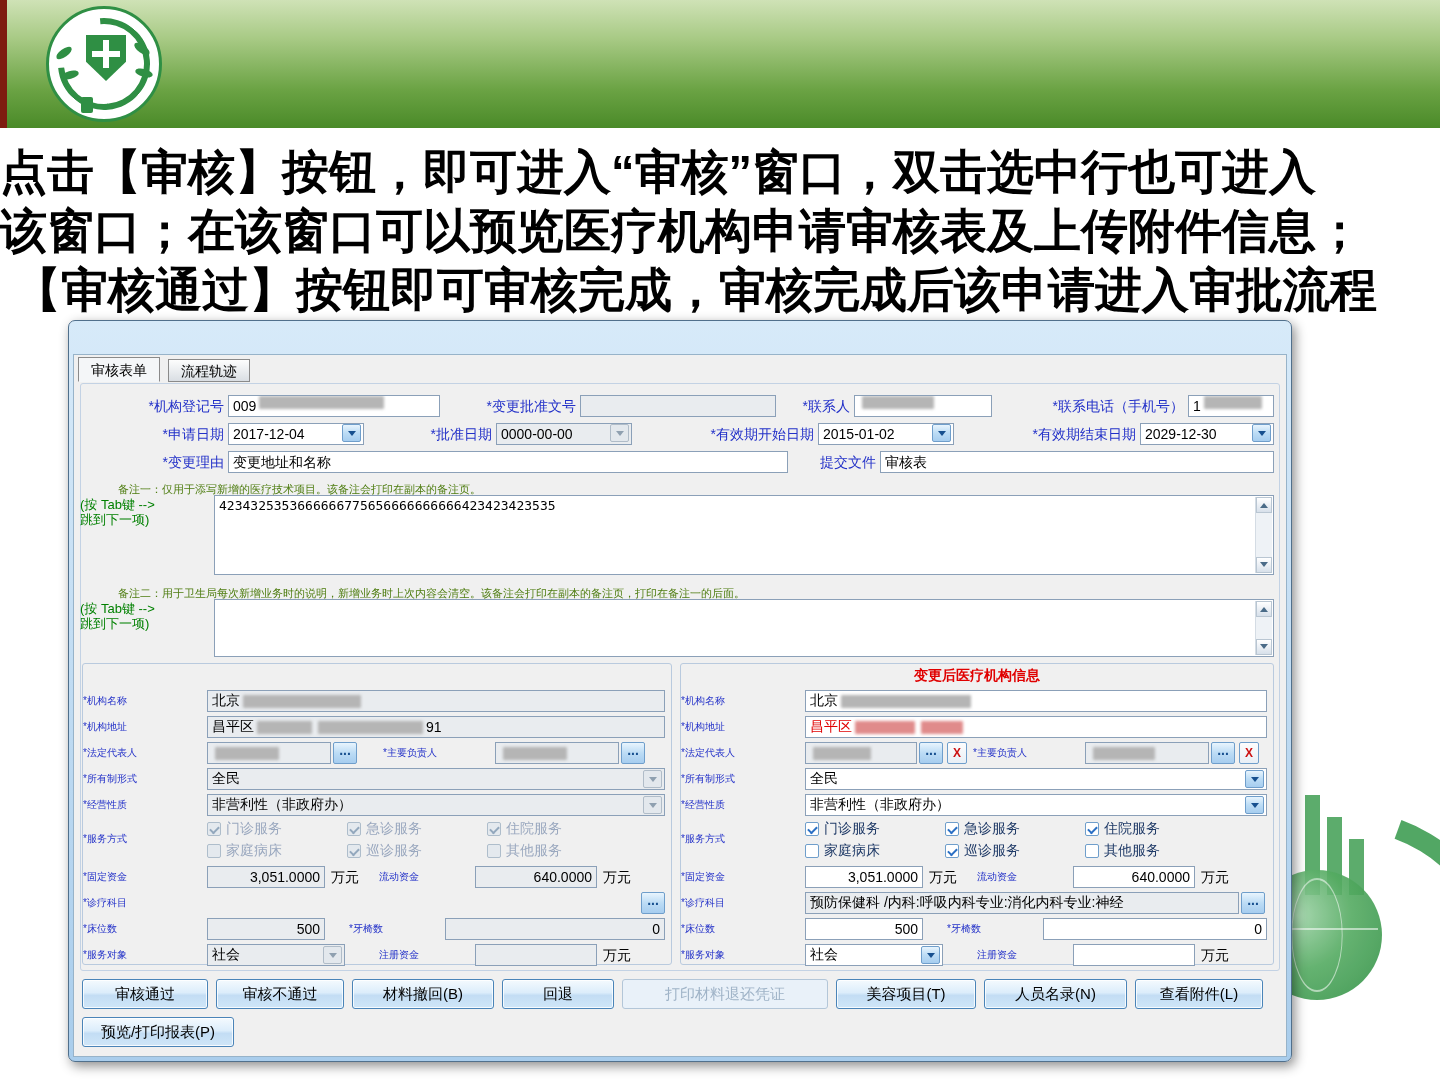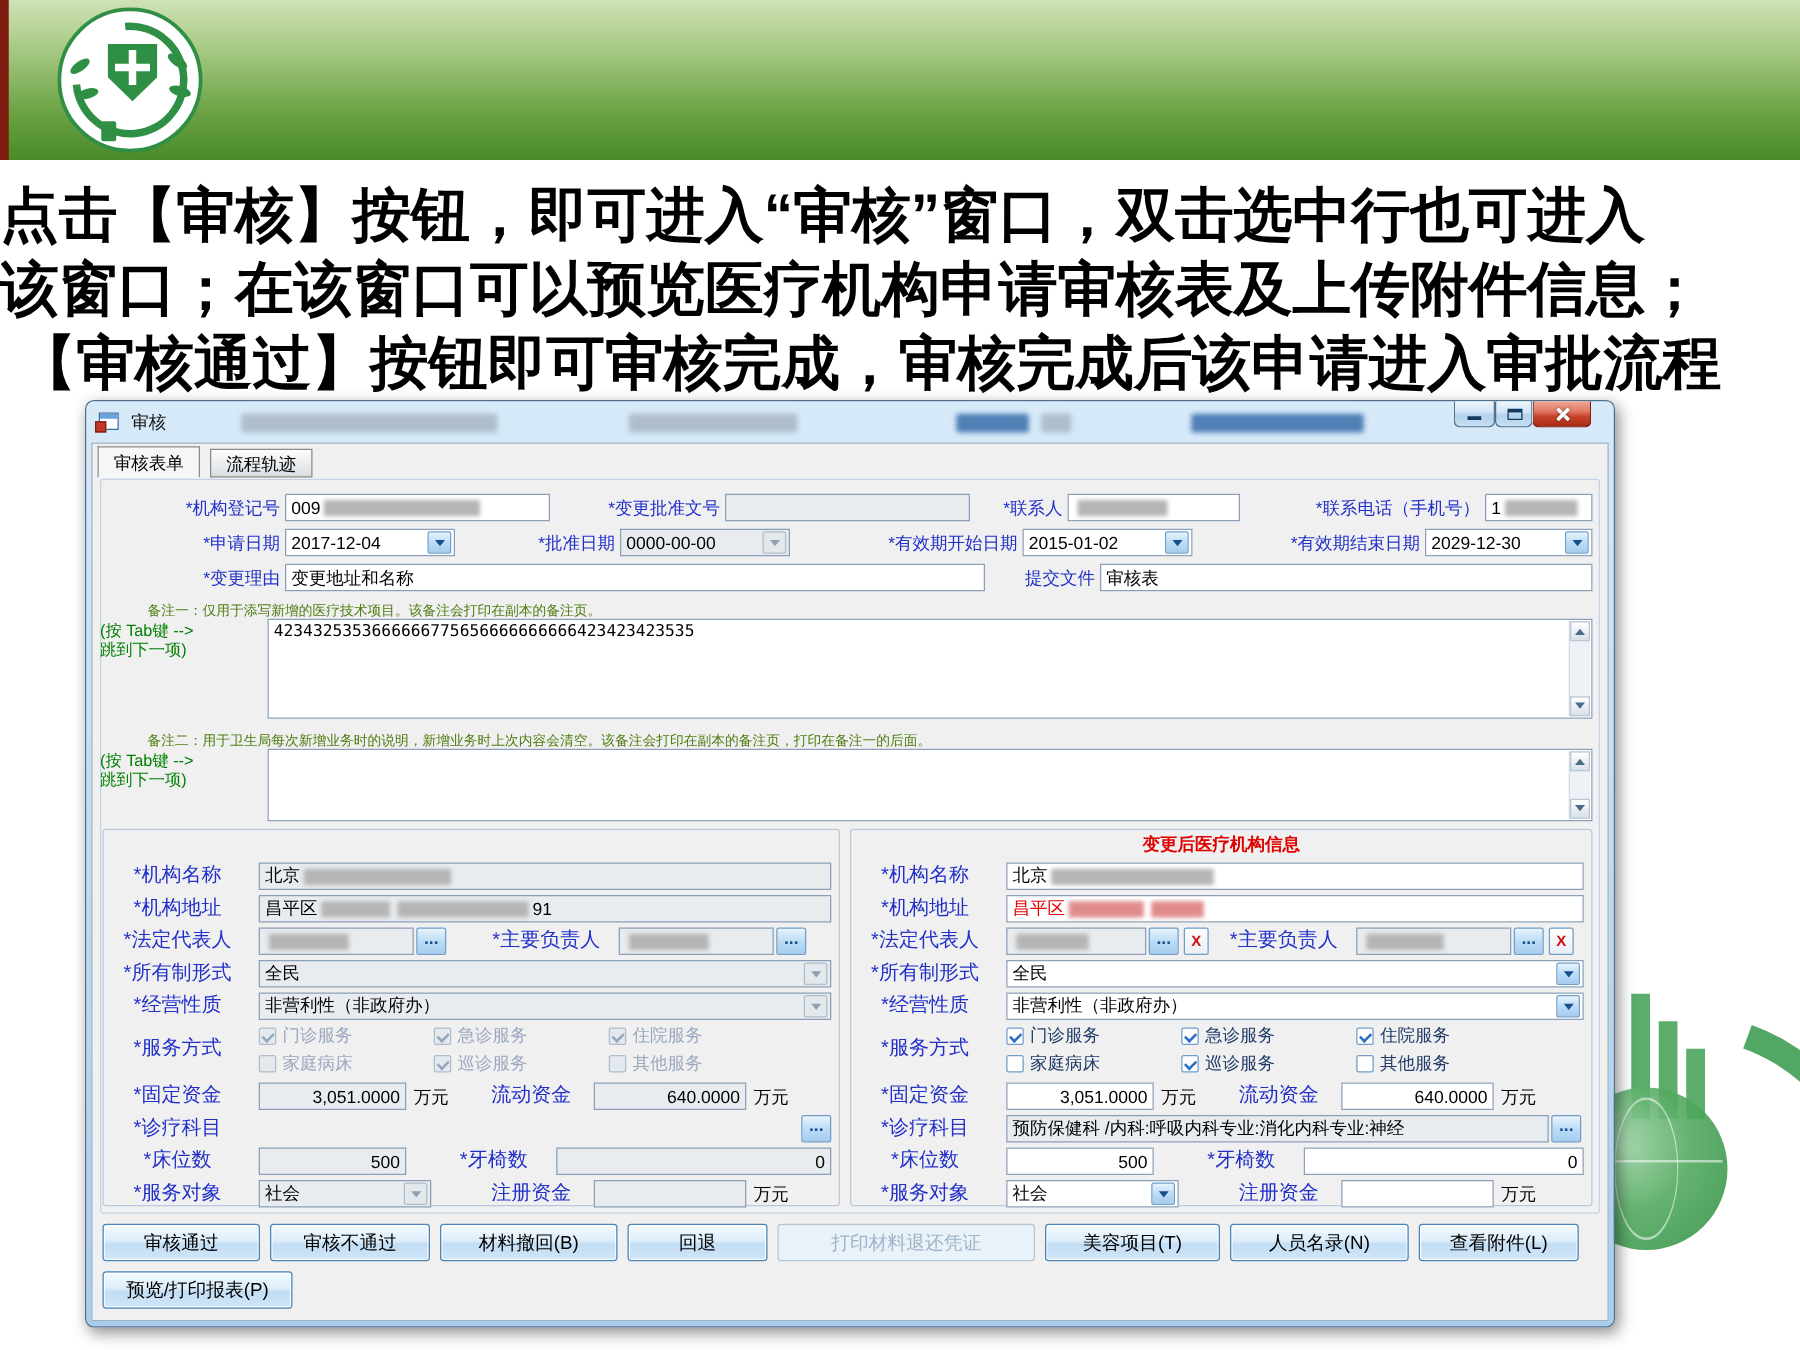--- a/index.html
+++ b/index.html
@@ -83,21 +83,21 @@
   .tab.active { left:4px; top:2px; background:#f4f6f8; border-bottom-color:#f4f6f8; z-index:3;text-align:right; }
   .tab.inactive { left:94px; top:4px; height:23px; line-height:22px;
     background:linear-gradient(#fdfdfd,#d9dee3); z-index:1; }
 
   .gbox { position:absolute; left:6px; top:28px; width:1200px; height:588px;
     border:1px solid #c3d2e4; border-radius:3px; background:#f0f0f0; z-index:1; }
 
   .lab { position:absolute; height:22px; line-height:22px; font-size:14px; color:#2230c8;
     text-align:right; z-index:2; }
   .fld { position:absolute; height:22px; border:1px solid #8ba0b8; background:#fff;
-    font-size:14px; line-height:20px; padding:0 4px; display:flex; align-items:center;
+    font-size:14px; line-height:20px; padding:0 4px; display:flex; 
     overflow:hidden; z-index:2; white-space:nowrap; }
   .fld .val { flex:1; }
   .fld.ro { background:#e9ecef; }
 
   .dd { width:19px; height:18px; margin-right:-2px; border:1px solid #6f9ecb; border-radius:2px;
     background:linear-gradient(#e8f4fd,#bcdcf5 50%,#a6cdef); display:flex; align-items:center;
     justify-content:center; flex:0 0 auto; }
   .dd i { width:0; height:0; border:4px solid transparent; border-top:5px solid #17508f; margin-top:5px; }
   .dd.disabled { background:#e3e8ed; border-color:#b0bcc8; }
   .dd.disabled i { border-top-color:#8fa0b0; }
@@ -123,21 +123,21 @@
   .sba { height:16px; background:linear-gradient(#ffffff,#d7e0ea); border:1px solid #b9c6d2;
     display:flex; align-items:center; justify-content:center; }
   .tri-up { width:0;height:0;border:4px solid transparent;border-bottom:5px solid #4a6b88; margin-top:-3px;}
   .tri-down { width:0;height:0;border:4px solid transparent;border-top:5px solid #4a6b88; margin-bottom:-3px;}
 
   .panel { position:absolute; top:308px; width:590px; height:302px; border:1px solid #b9cade;
     border-radius:3px; background:#f0f0f0; z-index:2; }
   .phead { position:absolute; left:0; right:0; top:3px; text-align:center; font-size:14px;
     font-weight:bold; }
   .phead.blue { color:#2230c8; } .phead.red { color:#e00000; }
-  .plabel { position:absolute; width:118px; text-align:center; font-size:16px; color:#2230c8;
+  .plabel { position:absolute; width:118px; text-align:left; font-size:10px; color:#2230c8;
     height:22px; line-height:22px; left:0; }
   .pf { position:absolute; height:22px; border:1px solid #8ba0b8; background:#fff; font-size:14px;
     display:flex; align-items:center; padding:0 4px; overflow:hidden; white-space:nowrap; }
   .pf.ro { background:#e9ecef; }
   .pf.num { justify-content:flex-end; }
   .punit { position:absolute; font-size:14px; height:22px; line-height:22px; color:#000; }
 
   .cb { position:absolute; display:flex; align-items:center; height:18px; }
   .cb .box { width:14px; height:14px; border:1px solid #6f9ecb; background:#fff; position:relative;
     border-radius:2px; flex:0 0 auto; }
@@ -188,41 +188,20 @@
   <div class="person-head"></div>
   <div class="person-body"></div>
   <div class="globe">
       <i></i>
       <em></em>
     </div>
   <div class="swoosh"></div>
 </div>
 
 <div class="win">
-  <div class="titlebar">
-    <span class="ticon"></span>
-    <span class="ttext">审核</span>
-    <span class="tblur" style="left:120px;width:205px"></span>
-    <span class="tblur" style="left:430px;width:135px"></span>
-    <span class="tblur blue" style="left:692px;width:58px"></span>
-    <span class="tblur" style="left:760px;width:24px"></span>
-    <span class="tblur blue" style="left:880px;width:138px"></span>
-    <div class="wctl">
-      <span class="wbtn min">
-          <i class="g-min"></i>
-        </span>
-      <span class="wbtn max">
-          <i class="g-max"></i>
-        </span>
-      <span class="wbtn close">
-          <i class="x1"></i>
-          <i class="x2"></i>
-        </span>
-    </div>
-  </div>
 
   <div class="client">
     <div class="tab active">审核表单</div>
     <div class="tab inactive">流程轨迹</div>
     <div class="gbox"></div>
 
     <div class="lab" style="left:8px;top:40px;width:142px">*机构登记号</div>
     <div class="fld" style="left:154px;top:40px;width:212px">
       <span>009</span>
       <span class="rd" style="width:125px"></span>

